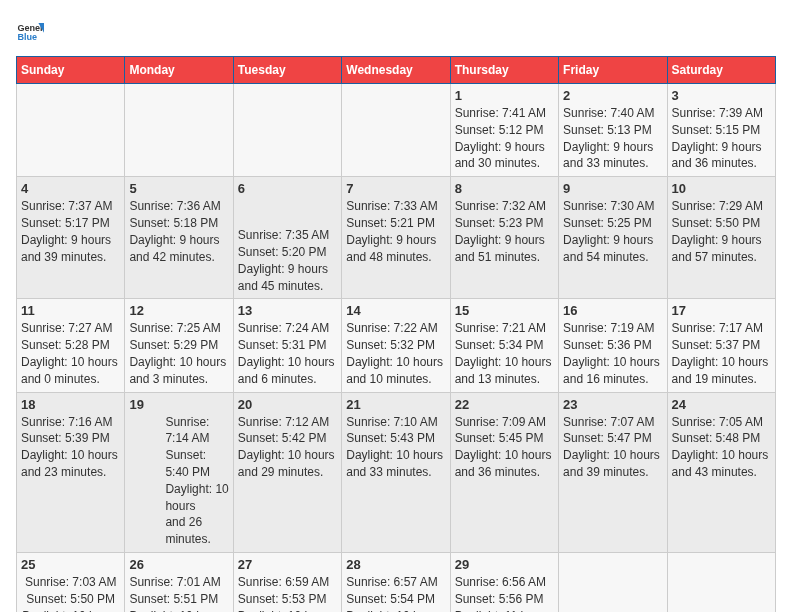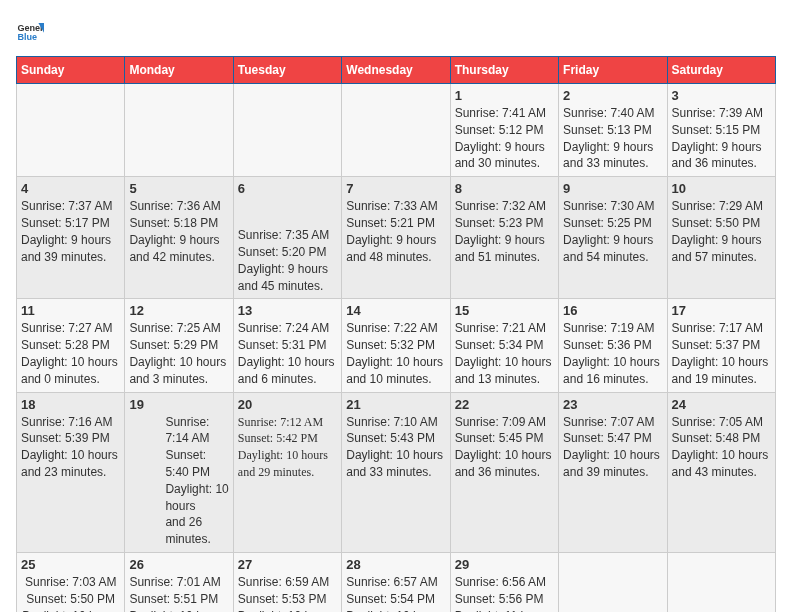--- a/index.html
+++ b/index.html
@@ -250,21 +250,21 @@
         </td>
         <td>
           <span class="day-number">19</span>
           <div class="day-info" style="white-space: pre-line; margin-left: 36px;">Sunrise: 7:14 AM
 Sunset: 5:40 PM
 Daylight: 10 hours
 and 26 minutes.</div>
         </td>
         <td>
           <span class="day-number">20</span>
-          <div class="day-info" style="white-space: pre-line; font-family: Liberation Serif, serif;">Sunrise: 7:12 AM
+          <div class="day-info" style="white-space: pre-line;">Sunrise: 7:12 AM
 Sunset: 5:42 PM
 Daylight: 10 hours
 and 29 minutes.</div>
         </td>
         <td>
           <span class="day-number">21</span>
           <div class="day-info" style="white-space: pre-line;">Sunrise: 7:10 AM
 Sunset: 5:43 PM
 Daylight: 10 hours
 and 33 minutes.</div>

